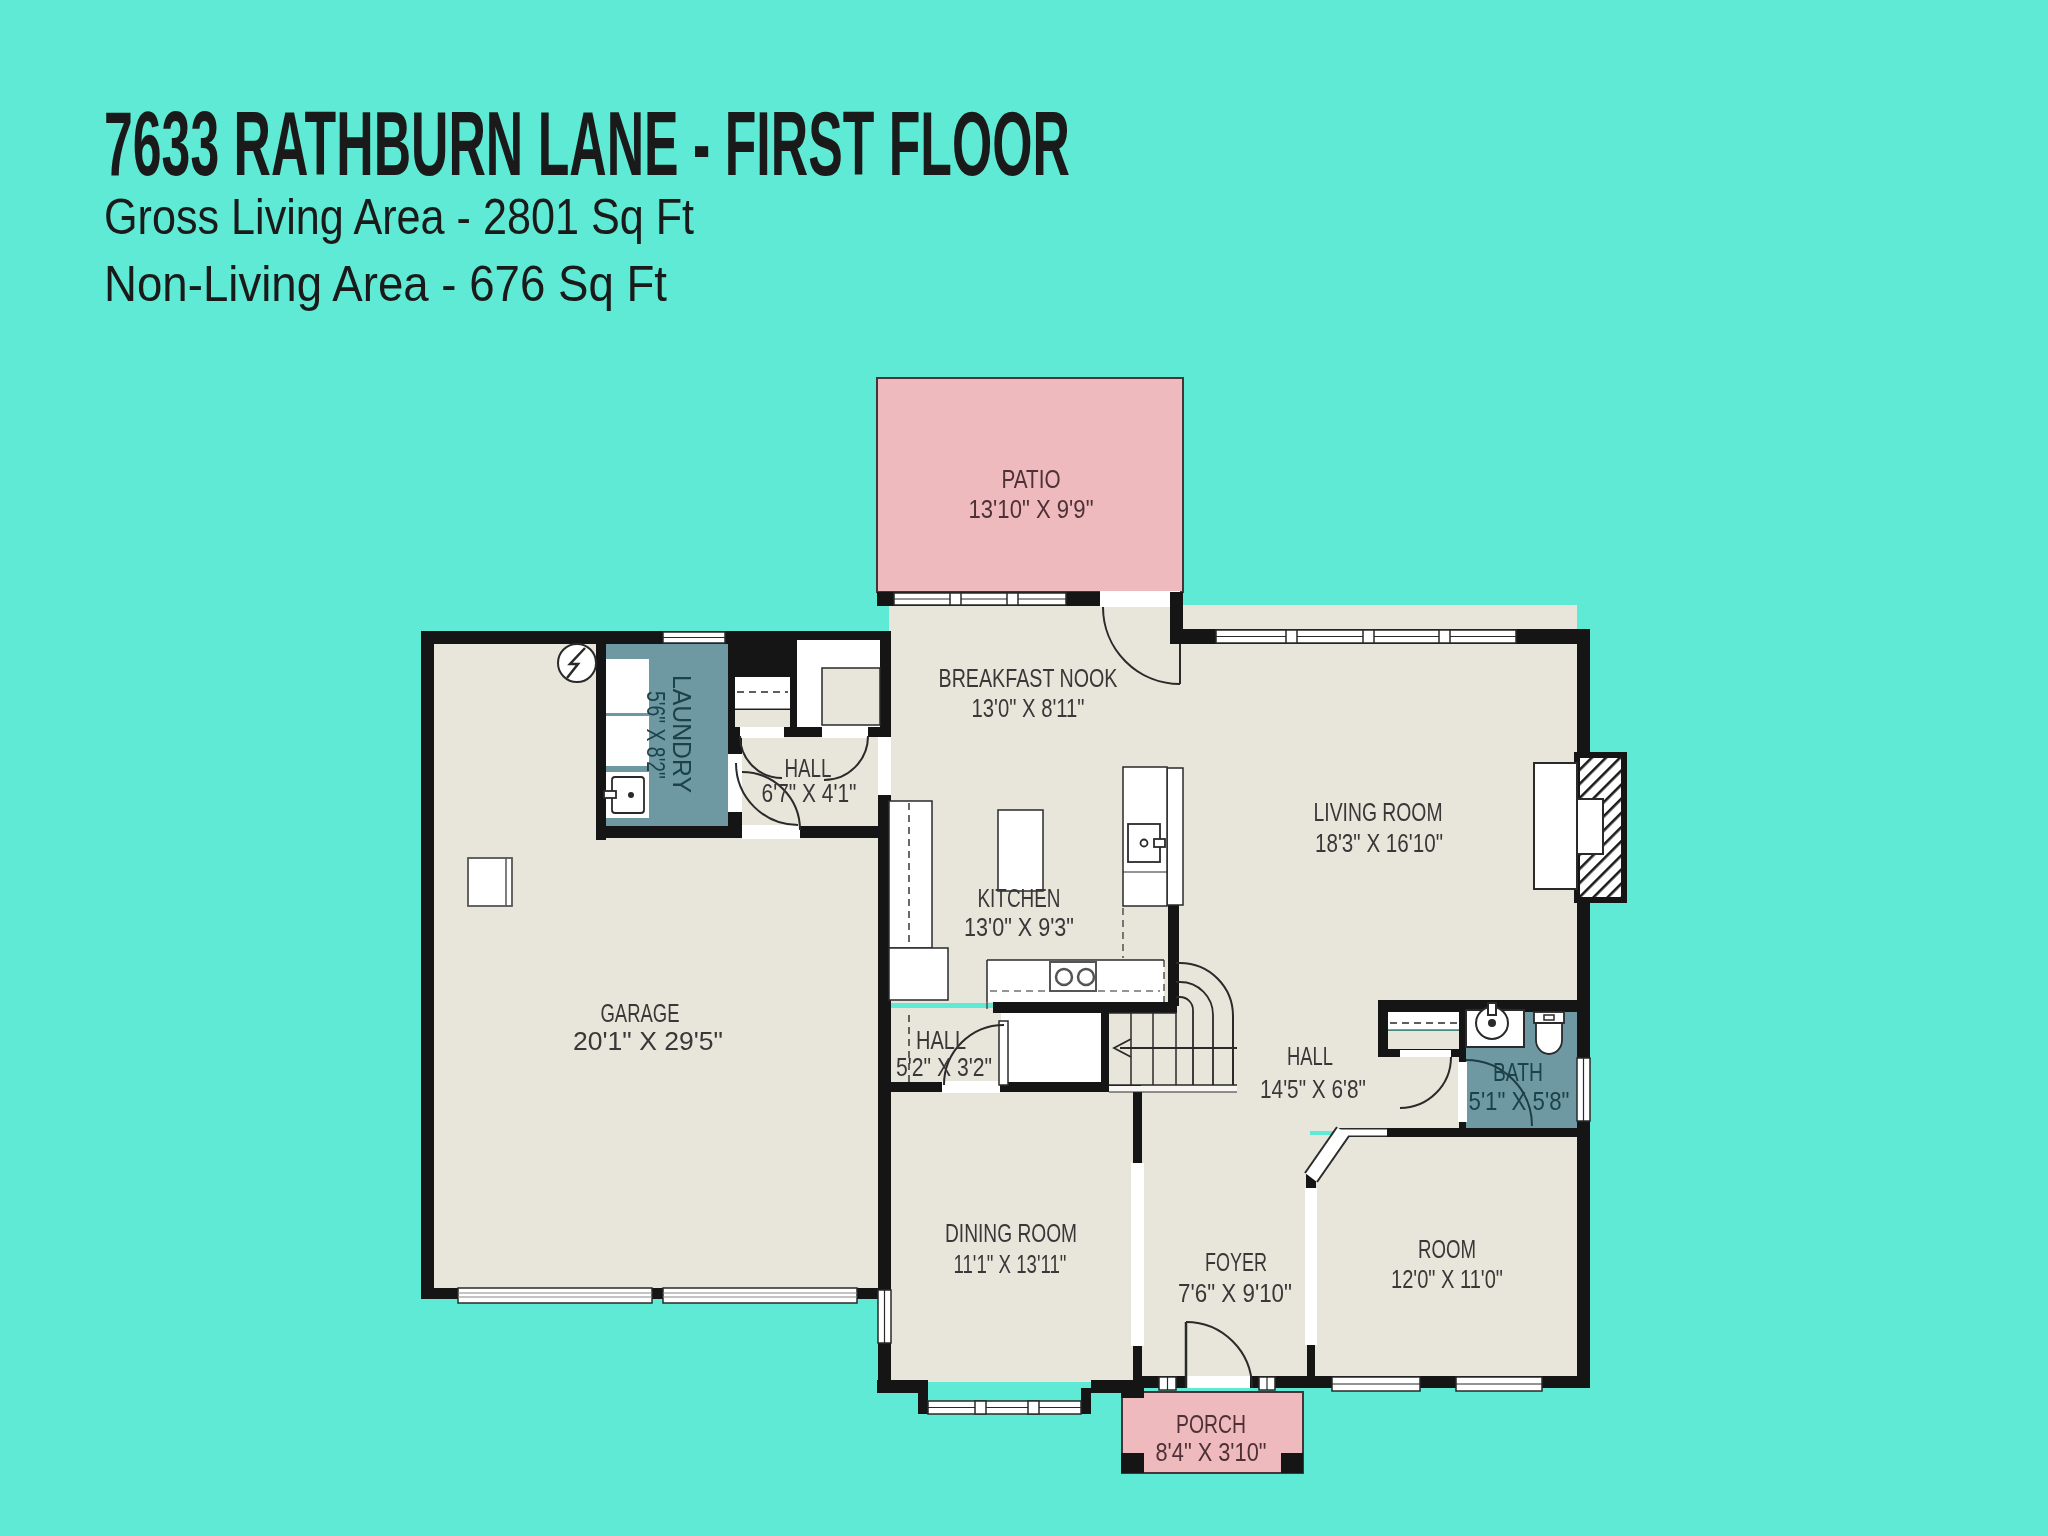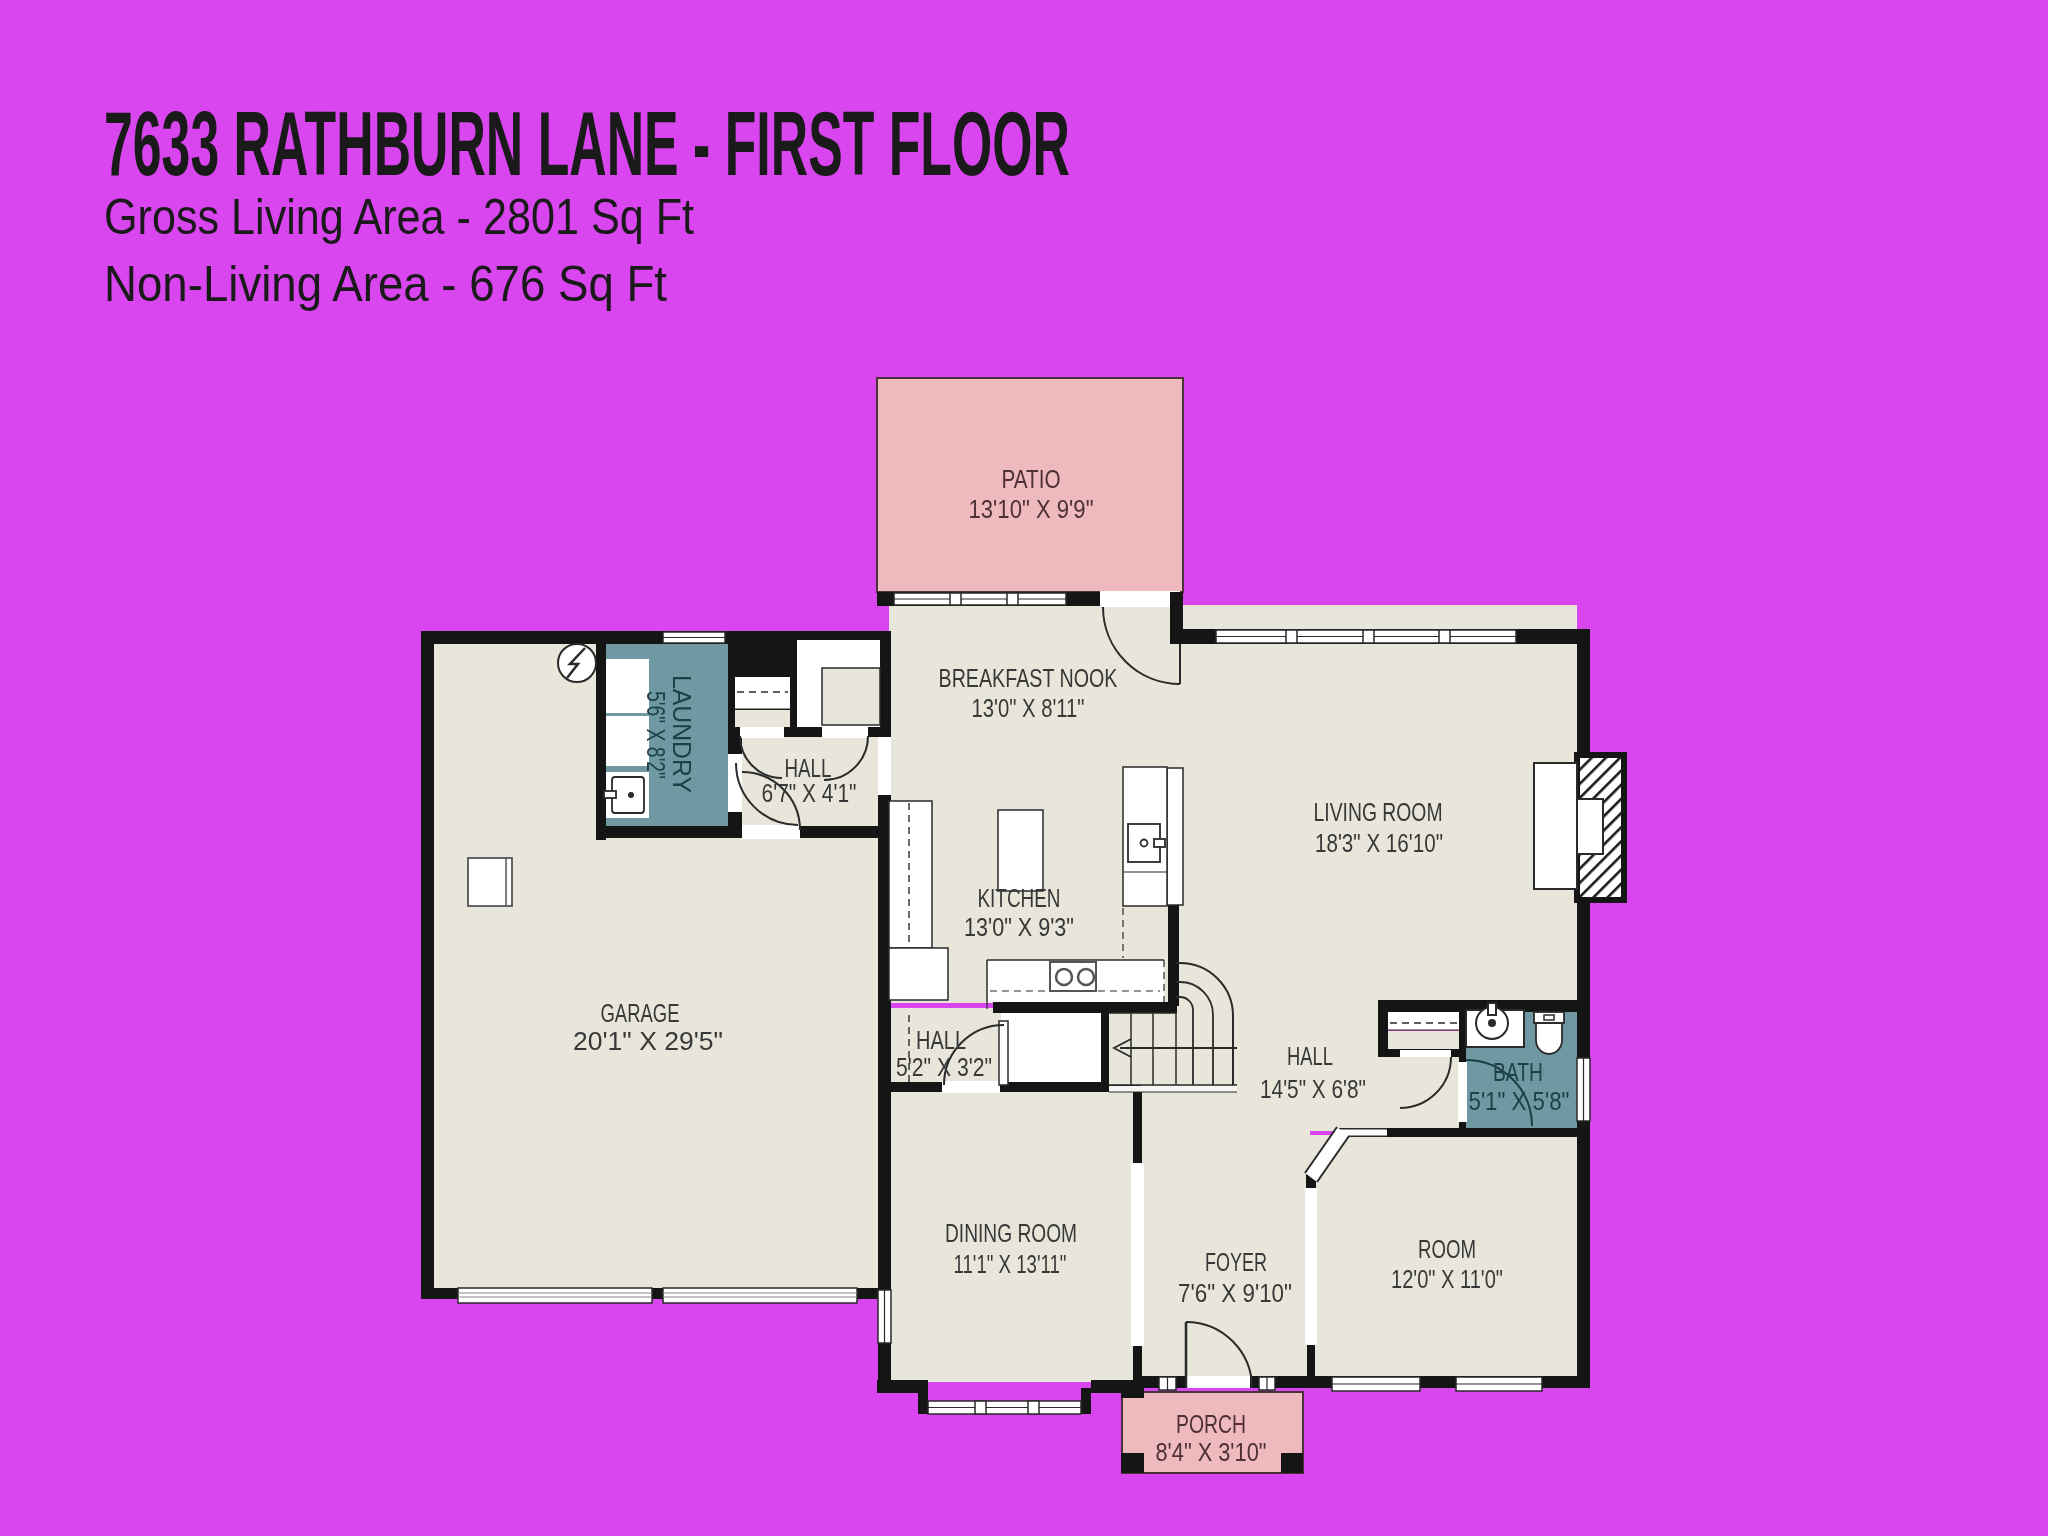--- a/index.html
+++ b/index.html
@@ -1,16 +1,16 @@
 <!DOCTYPE html>
 <html><head>
 <meta charset="utf-8">
 <style>
   html,body{margin:0;padding:0;background:#ffffff;}
-  .page{position:relative;width:2048px;height:1536px;background:#d946ef;overflow:hidden;
+  .page{position:relative;width:2048px;height:1536px;background:#5eead4;overflow:hidden;
         font-family:"Liberation Sans", sans-serif;}
   svg{position:absolute;left:0;top:0;}
   text{font-family:"Liberation Sans", sans-serif;}
 </style>
 </head>
 <body>
 <div class="page">
 <svg width="2048" height="1536" viewBox="0 0 2048 1536">
   <defs>
     <pattern id="hatch" width="10" height="10" patternUnits="userSpaceOnUse" patternTransform="rotate(45)">

